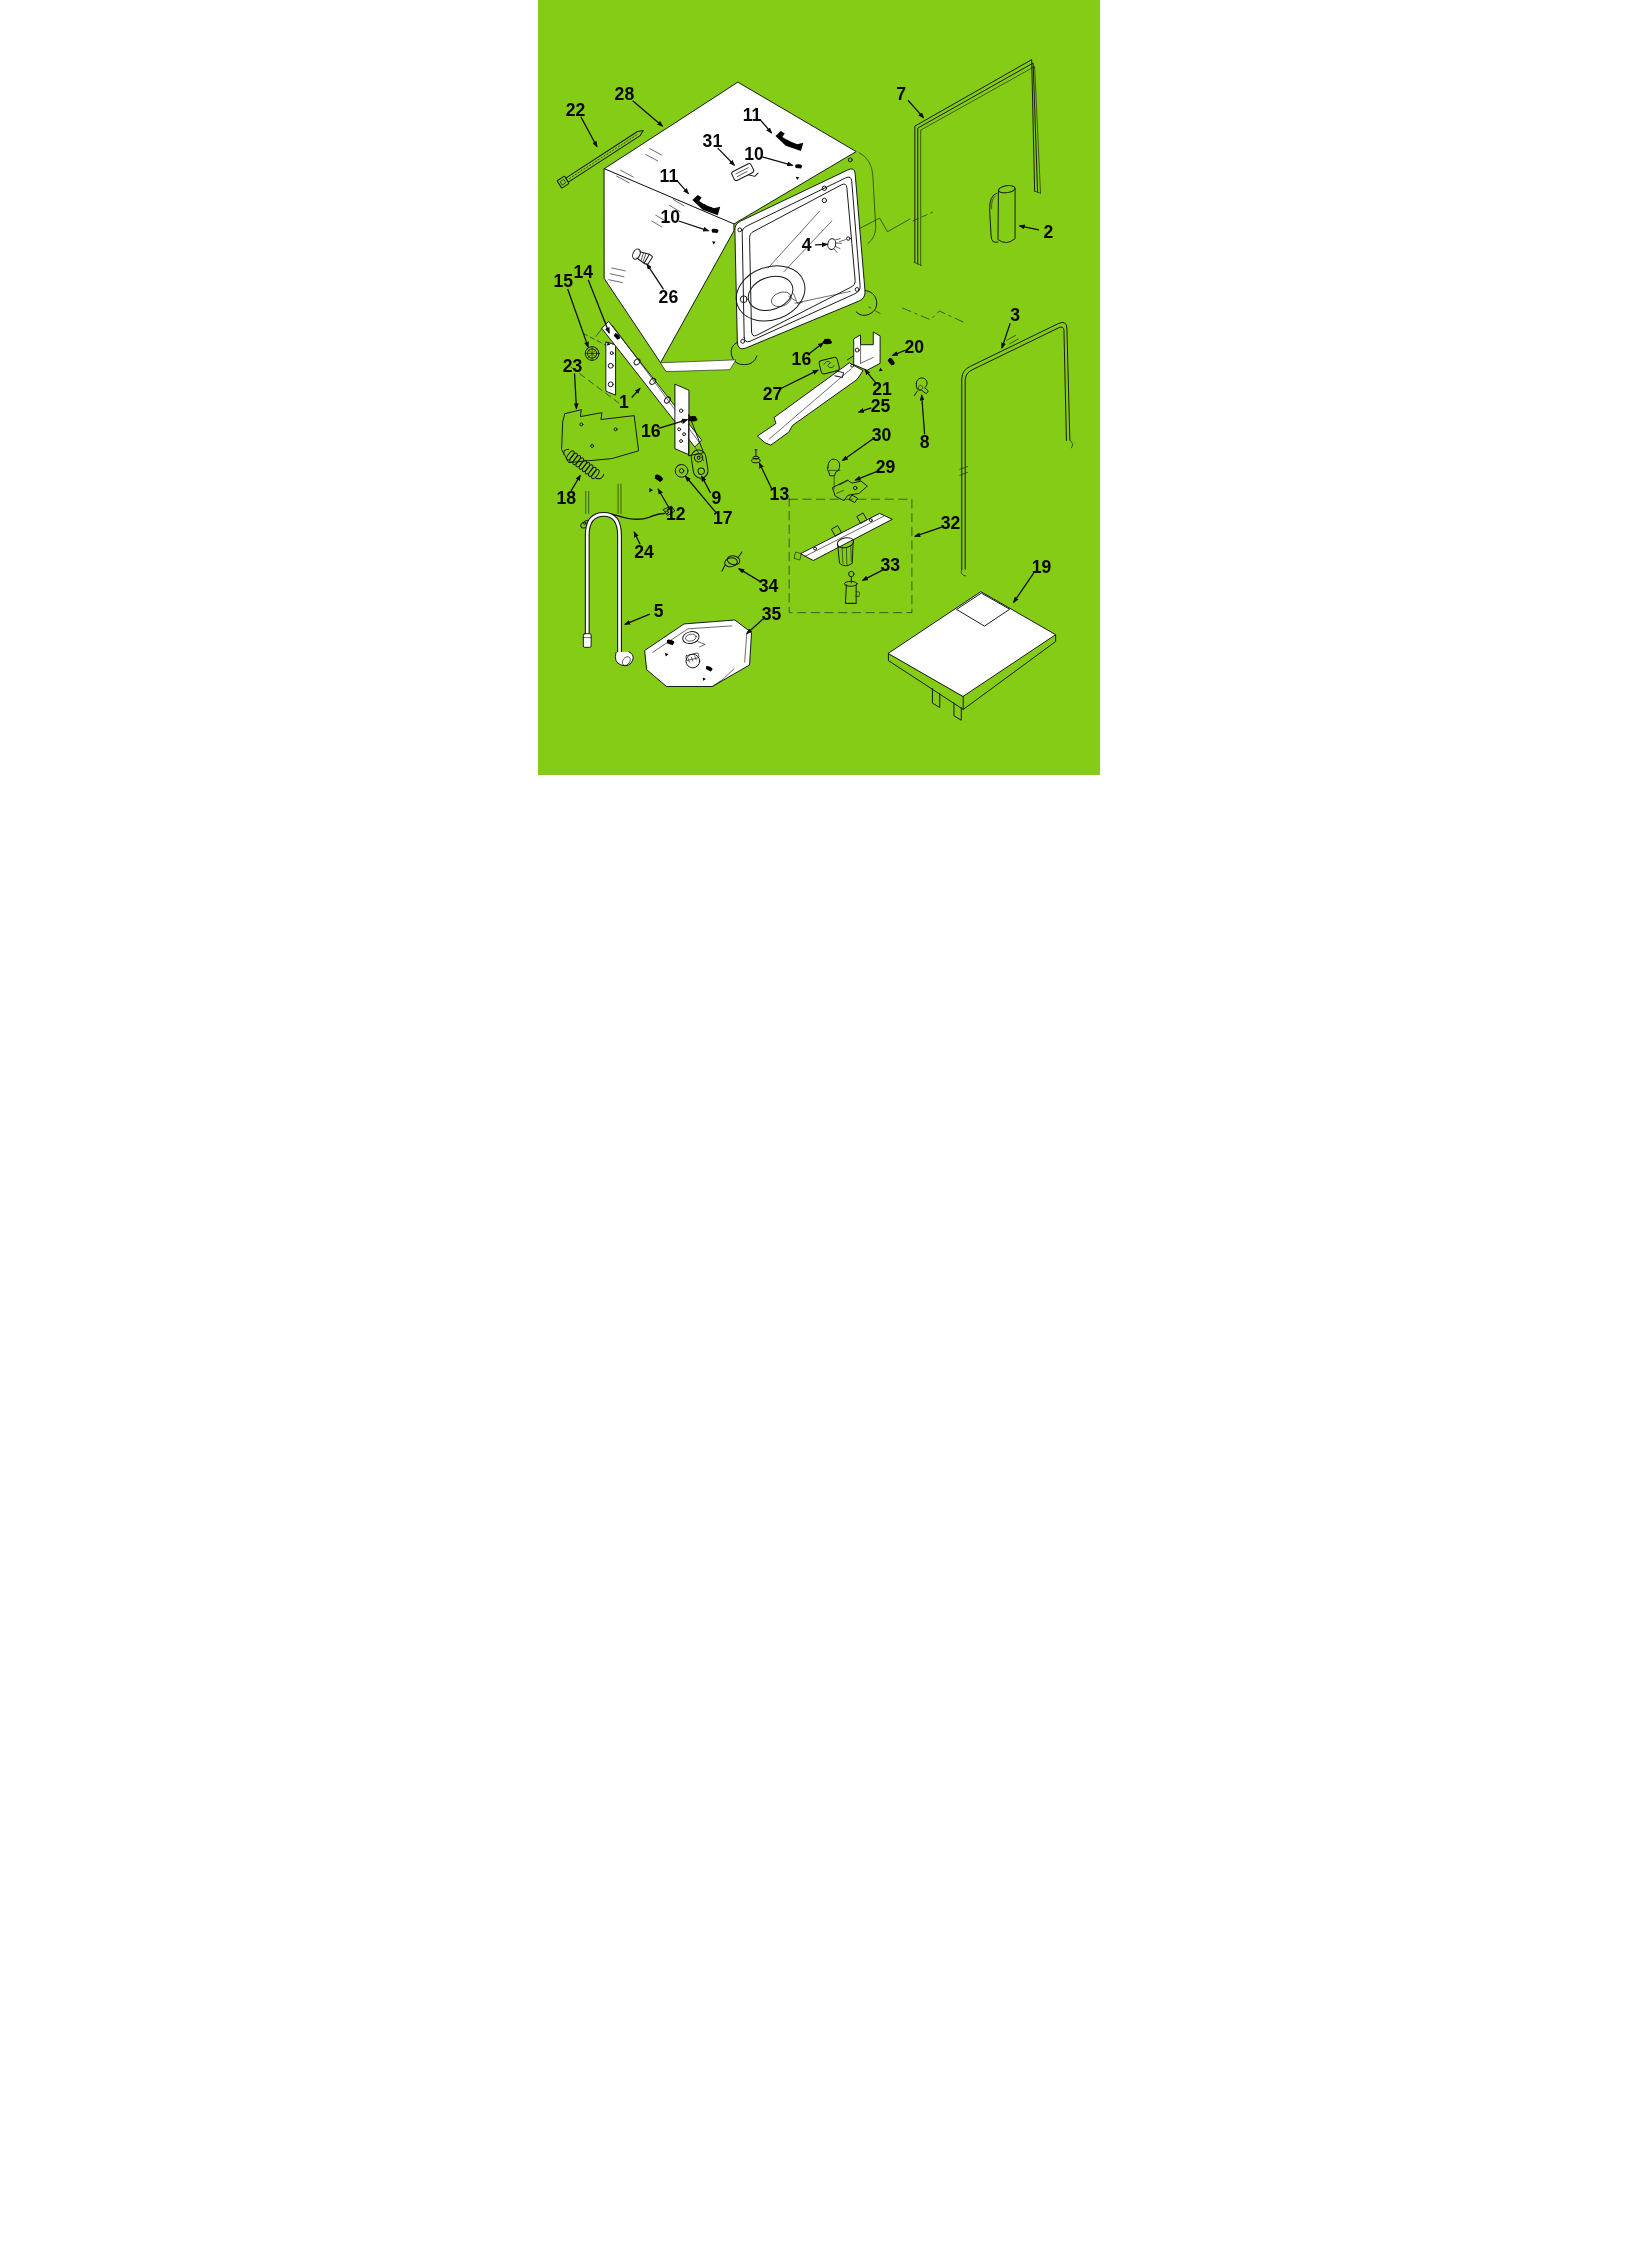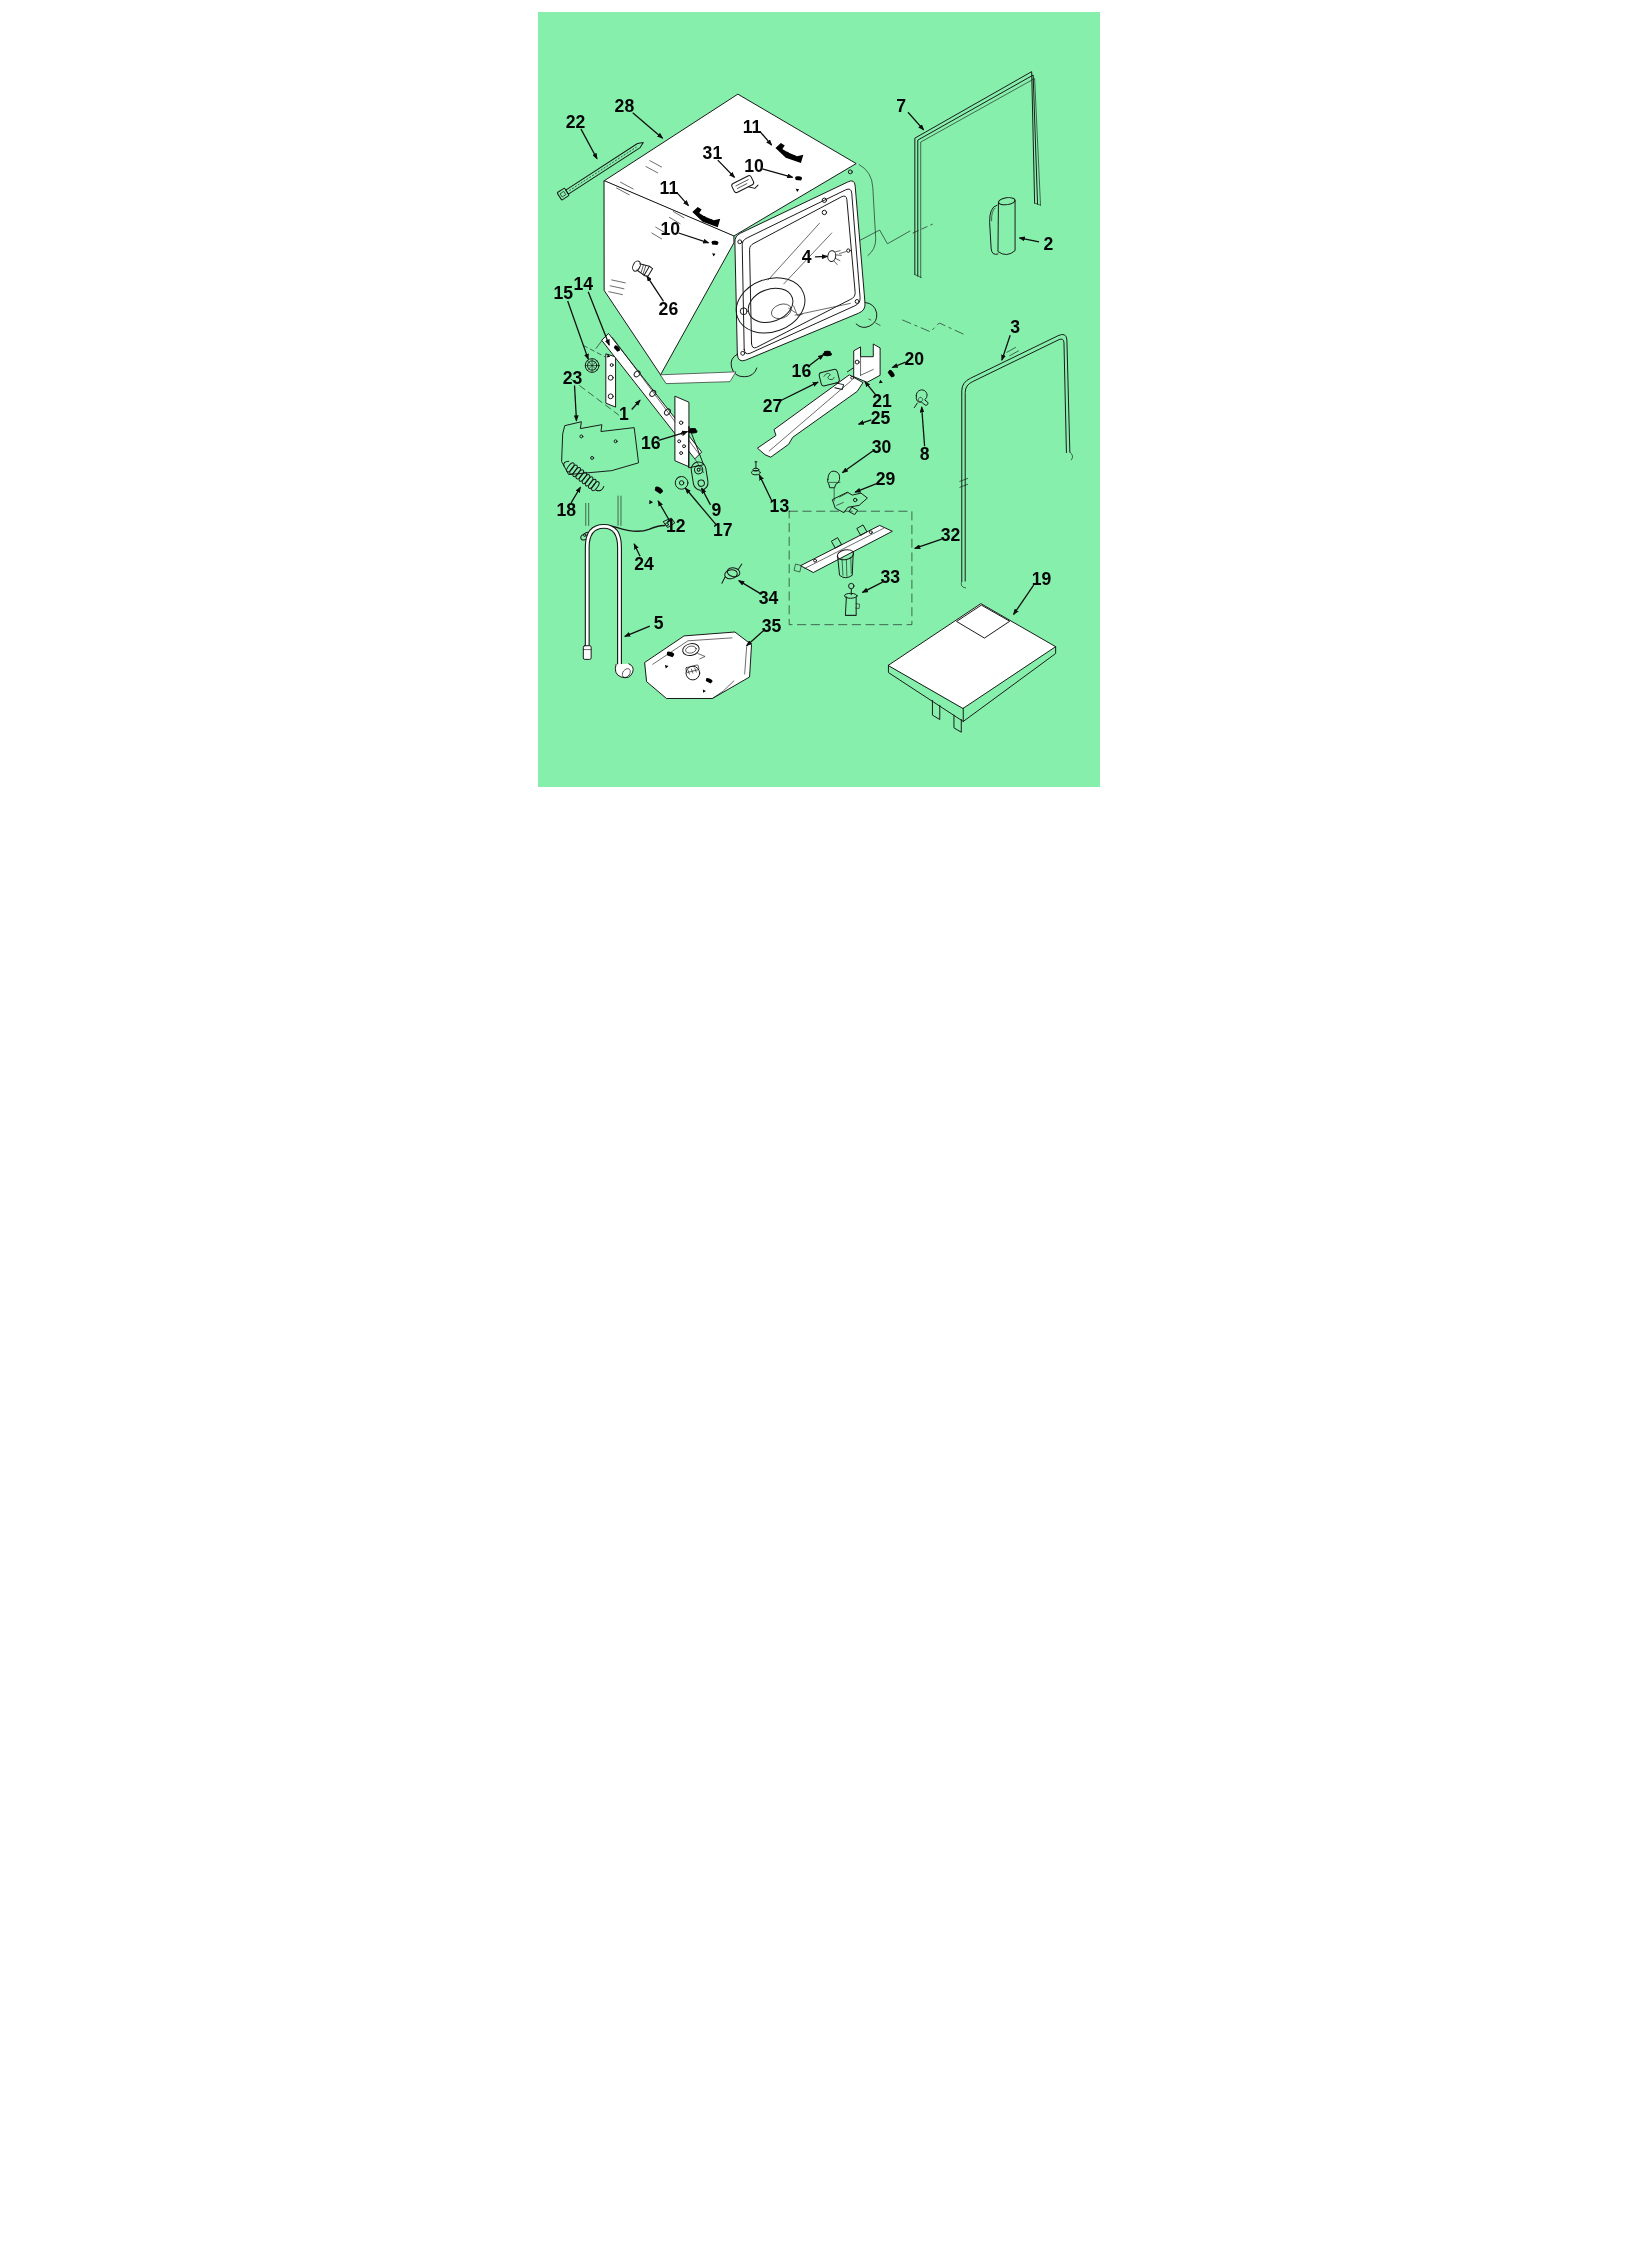--- a/index.html
+++ b/index.html
@@ -1,16 +1,16 @@
 <!DOCTYPE html>
 <html style="font-size:7.8px"><head>
 <meta charset="utf-8">
 <style>
   html,body{margin:0;padding:0;background:#ffffff;}
-  .page{width:562px;height:775px;margin:12px auto;background:#86efac;position:relative;}
+  .page{width:562px;height:775px;margin:0 auto;background:#84cc16;position:relative;}
   svg{display:block;width:100%;height:100%;}
   
   .d path,.d line,.d polyline,.d ellipse,.d circle,.d rect{
     stroke:#171717;stroke-width:2;fill:none;stroke-linecap:round;stroke-linejoin:round;
   }
   .d .face{fill:#ffffff;}
   .d .thick{stroke-width:3;}
   .d .thin{stroke-width:1.3;}
   .d .tube{stroke-width:10;}
   .d .tubein{stroke:#ffffff;stroke-width:5.5;}

